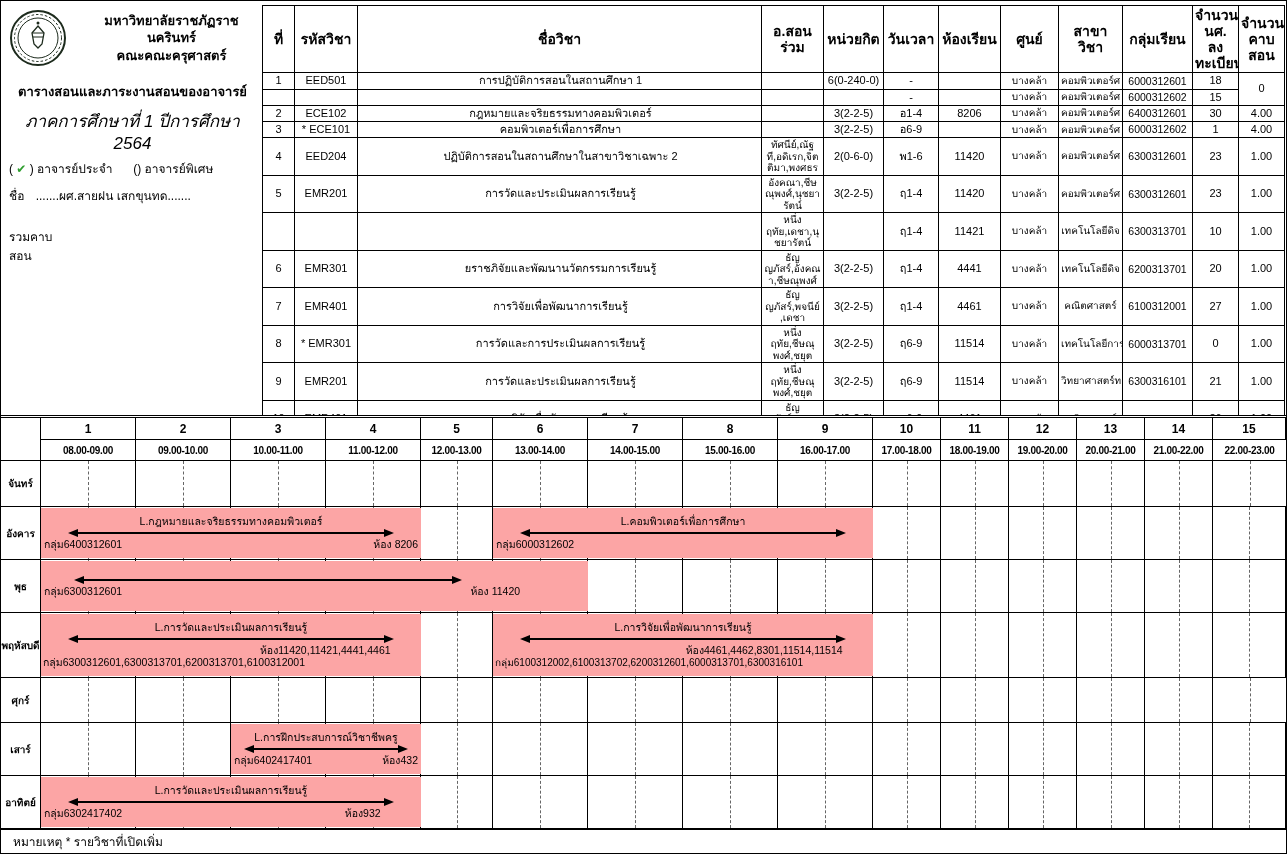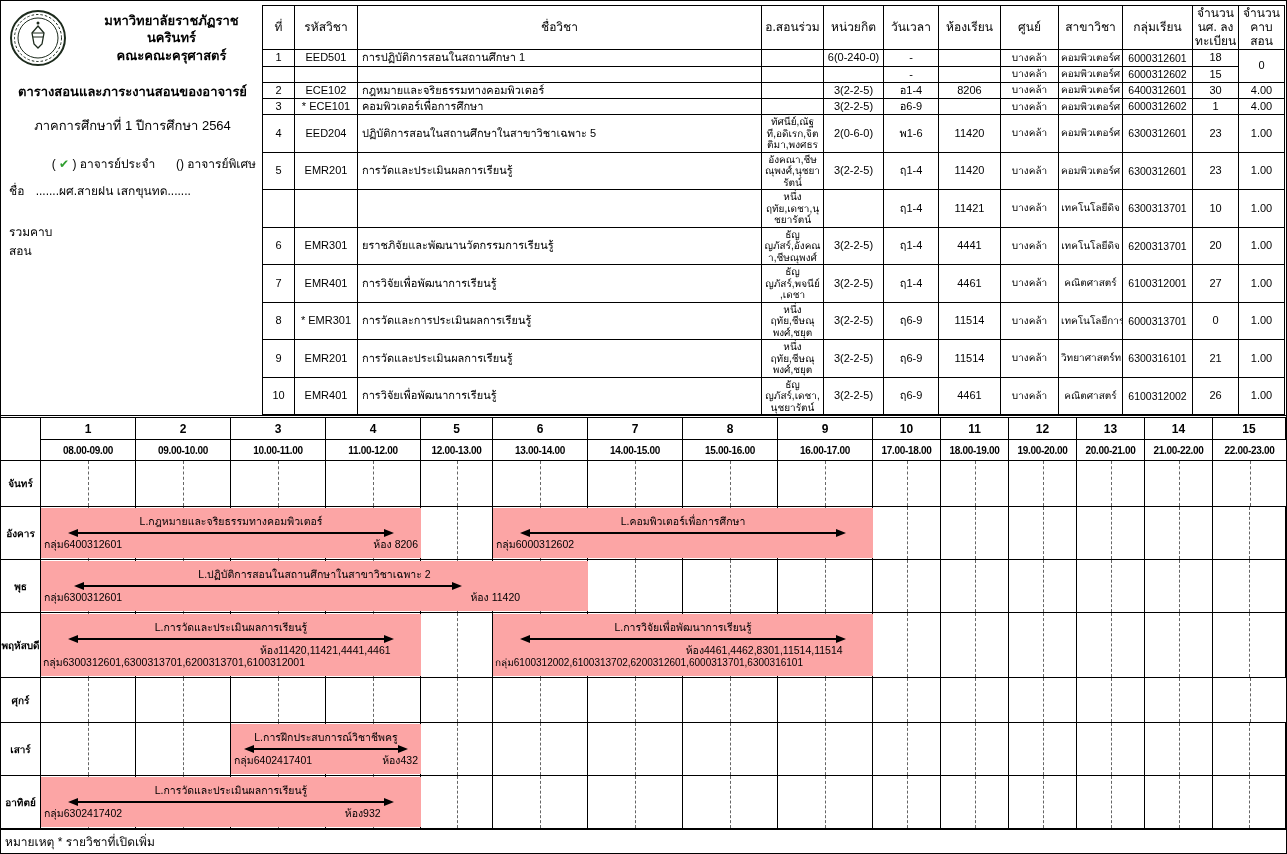--- a/index.html
+++ b/index.html
@@ -6,36 +6,36 @@
   html,body { width: 1287px; height: 854px; background: #fff; color: #000;
     font-family: "Liberation Sans", "DejaVu Sans", sans-serif; }
   .page { width: 1287px; height: 854px; border: 1px solid #000; display: flex; flex-direction: column; overflow: hidden; }
 
   
   .top { height: 424px; display: flex; overflow: hidden; }
   .info-panel { width: 261px; padding: 8px 6px 0 8px; flex: none; }
   .brand { display: flex; align-items: center; gap: 20px; }
   .brand-text { flex: 1; text-align: center; font-weight: bold; font-size: 13px; line-height: 1.35; }
   .doc-title { text-align: center; font-weight: bold; font-size: 13px; margin-top: 14px; }
-  .semester { text-align: center; font-size: 13px; margin-top: 13px; }
-  .type-line { text-align: right; font-size: 12px; margin-top: 18px; }
+  .semester { text-align: center; font-size: 17px; margin-top: 5px; font-style: italic; }
+  .type-line { text-align: left; font-size: 12px; margin-top: 5px; }
   .type-line .chk { color: #2f9e2f; font-weight: bold; }
   .type-gap { display: inline-block; width: 14px; }
   .name-line { font-size: 12px; margin-top: 8px; }
   .name-line .lbl { margin-right: 8px; }
   .totals { display: flex; margin-top: 22px; font-size: 12px; }
   .totals .t-label { width: 58px; }
   .totals .t-lines div { margin-bottom: 12px; }
 
   
   .course-wrap { flex: 1; padding-top: 4px; }
   table.courses { border-collapse: collapse; table-layout: fixed; width: 1022px; font-size: 11px; }
   .courses th, .courses td { border: 1px solid #000; padding: 1px 2px; text-align: center; vertical-align: middle; line-height: 1.2; height: 16px; overflow: hidden; }
-  .courses th { font-weight: normal; font-size: 12px; line-height: 1.15; }
-  .courses td.nm { text-align: left; padding-left: 4px; white-space: nowrap; }
+  .courses th { font-weight: bold; font-size: 14px; line-height: 1.15; }
+  .courses td.nm { text-align: center; padding-left: 4px; white-space: nowrap; }
   .courses td.co { font-size: 10px; overflow-wrap: anywhere; word-break: break-word; line-height: 1.15; }
   .courses td.pg, .courses td.ct { font-size: 10px; white-space: nowrap; }
   .courses td.gp { font-size: 10.5px; }
 
   
   .sched { border-top: 3px double #000; flex: 1; display: flex; flex-direction: column; font-size: 11px; }
   .srow { display: grid; grid-template-columns: 40px 95px 95px 95px 95px 72px 95px 95px 95px 95px 68px 68px 68px 68px 68px 1fr; position: relative; border-bottom: 1px solid #000; }
   .shead { border-bottom: 1px solid #000; }
   .shead .corner { grid-row: 1 / 3; grid-column: 1; border-right: 1px solid #000; }
   .shead b { display: flex; align-items: center; justify-content: center; border-right: 1px solid #000; font-size: 12px; height: 21px; }
@@ -51,21 +51,21 @@
   .ev { position: absolute; top: 1px; bottom: 1px; background: #fca5a5; z-index: 2; font-size: 10.5px; display: flex; flex-direction: column; justify-content: center; line-height: 1.2; }
   .ev .lbl { text-align: center; white-space: nowrap; }
   .arrow { display: flex; align-items: center; margin: 1px 7%; }
   .arrow .hd-l { width: 0; height: 0; border: 4.5px solid transparent; border-left: 0; border-right: 10px solid #000; }
   .arrow .hd-r { width: 0; height: 0; border: 4.5px solid transparent; border-right: 0; border-left: 10px solid #000; }
   .arrow .ln { flex: 1; border-top: 2px solid #000; }
   .meta { display: flex; justify-content: space-between; padding: 0 3px; white-space: nowrap; }
   .rooms-line { text-align: right; padding-right: 8%; white-space: nowrap; }
   .grp-line { text-align: left; padding-left: 2px; white-space: nowrap; }
 
-  .foot { border-top: 1px solid #000; flex: 1; font-size: 12px; padding: 2px 4px; }
+  .foot { border-top: 1px solid #000; flex: 1; font-size: 12px; padding: 2px 12px; }
 </style>
 </head>
 <body>
 
 <div class="page">
 
   <div class="top">
 
     <div class="info-panel">
       <div class="brand">
@@ -182,21 +182,21 @@
           <td></td>
           <td class="ct">บางคล้า</td>
           <td class="pg">คอมพิวเตอร์ศ</td>
           <td class="gp">6000312602</td>
           <td>1</td>
           <td>4.00</td>
         </tr>
         <tr>
           <td>4</td>
           <td>EED204</td>
-          <td class="nm">ปฏิบัติการสอนในสถานศึกษาในสาขาวิชาเฉพาะ 5</td>
+          <td class="nm">ปฏิบัติการสอนในสถานศึกษาในสาขาวิชาเฉพาะ 2</td>
           <td class="co">ทัศนีย์,ณัฐที,อดิเรก,จิตติมา,พงศธร</td>
           <td>2(0-6-0)</td>
           <td>พ1-6</td>
           <td>11420</td>
           <td class="ct">บางคล้า</td>
           <td class="pg">คอมพิวเตอร์ศ</td>
           <td class="gp">6300312601</td>
           <td>23</td>
           <td>1.00</td>
         </tr>
@@ -427,21 +427,20 @@
         <i class="c"></i>
         <i class="c"></i>
         <i class="c"></i>
         <i class="c"></i>
         <i class="c"></i>
         <i class="c"></i>
         <i class="c"></i>
         <i class="c"></i>
         <i class="c"></i>
       <div class="ev" style="left:40px;width:547px">
-        <div class="lbl">L.ปฏิบัติการสอนในสถานศึกษาในสาขาวิชาเฉพาะ 2</div>
         <div class="arrow" style="margin:1px 23% 1px 6%">
             <span class="hd-l"></span>
             <span class="ln"></span>
             <span class="hd-r"></span>
           </div>
         <div class="meta">
           <span>กลุ่ม6300312601</span>
           <span style="margin-right:12%">ห้อง 11420</span>
         </div>
       </div>

